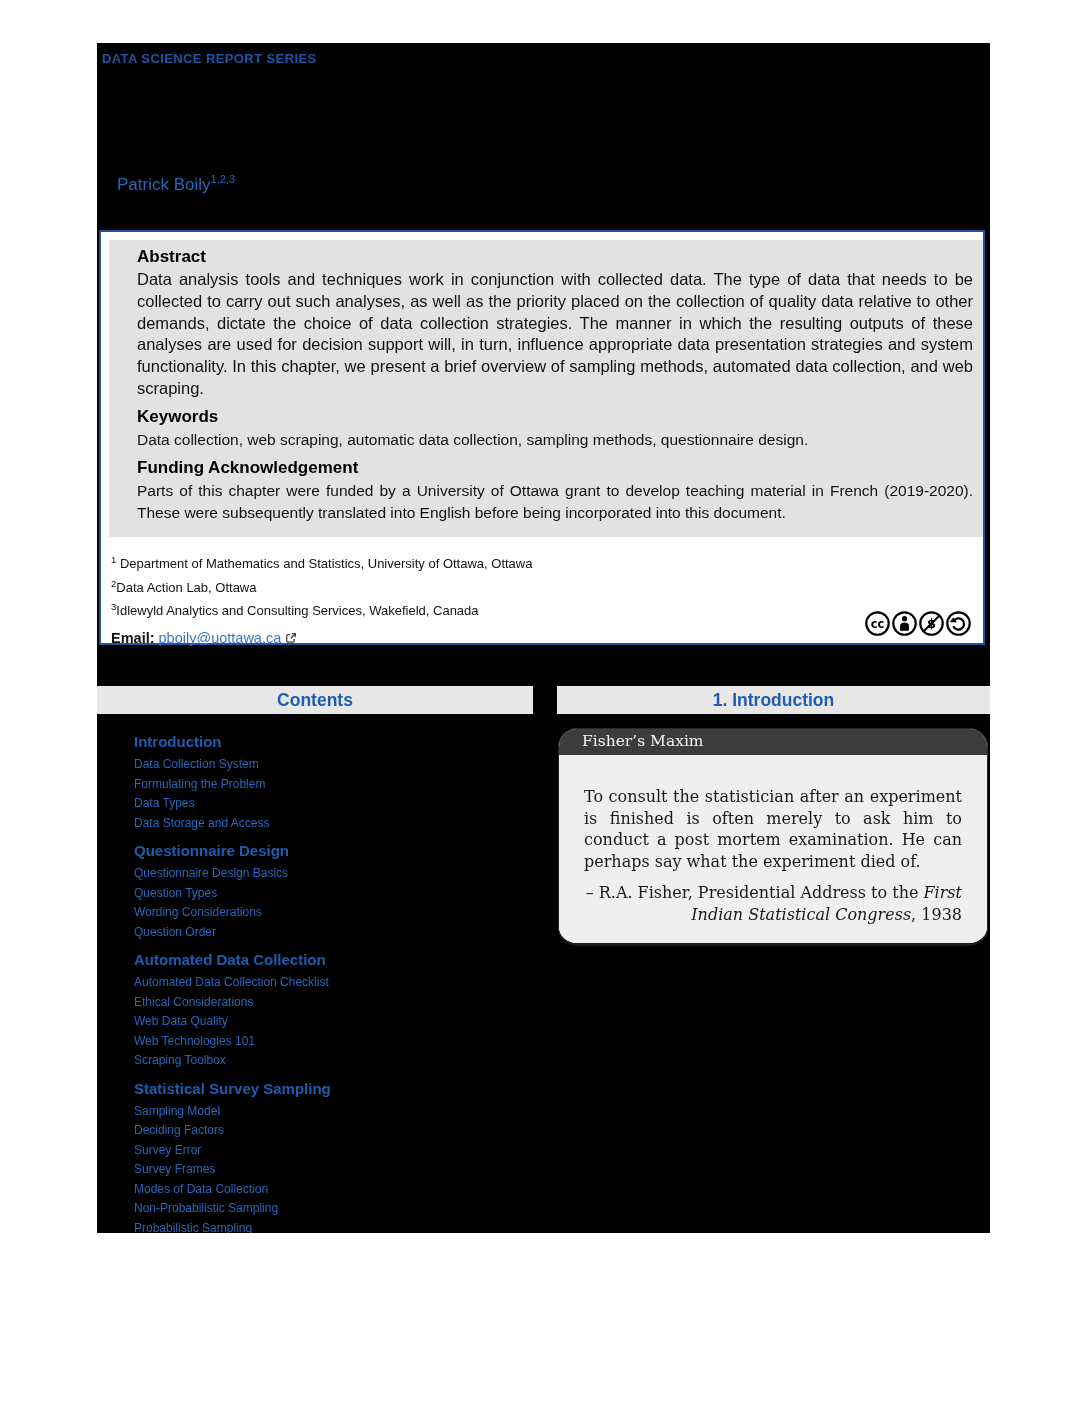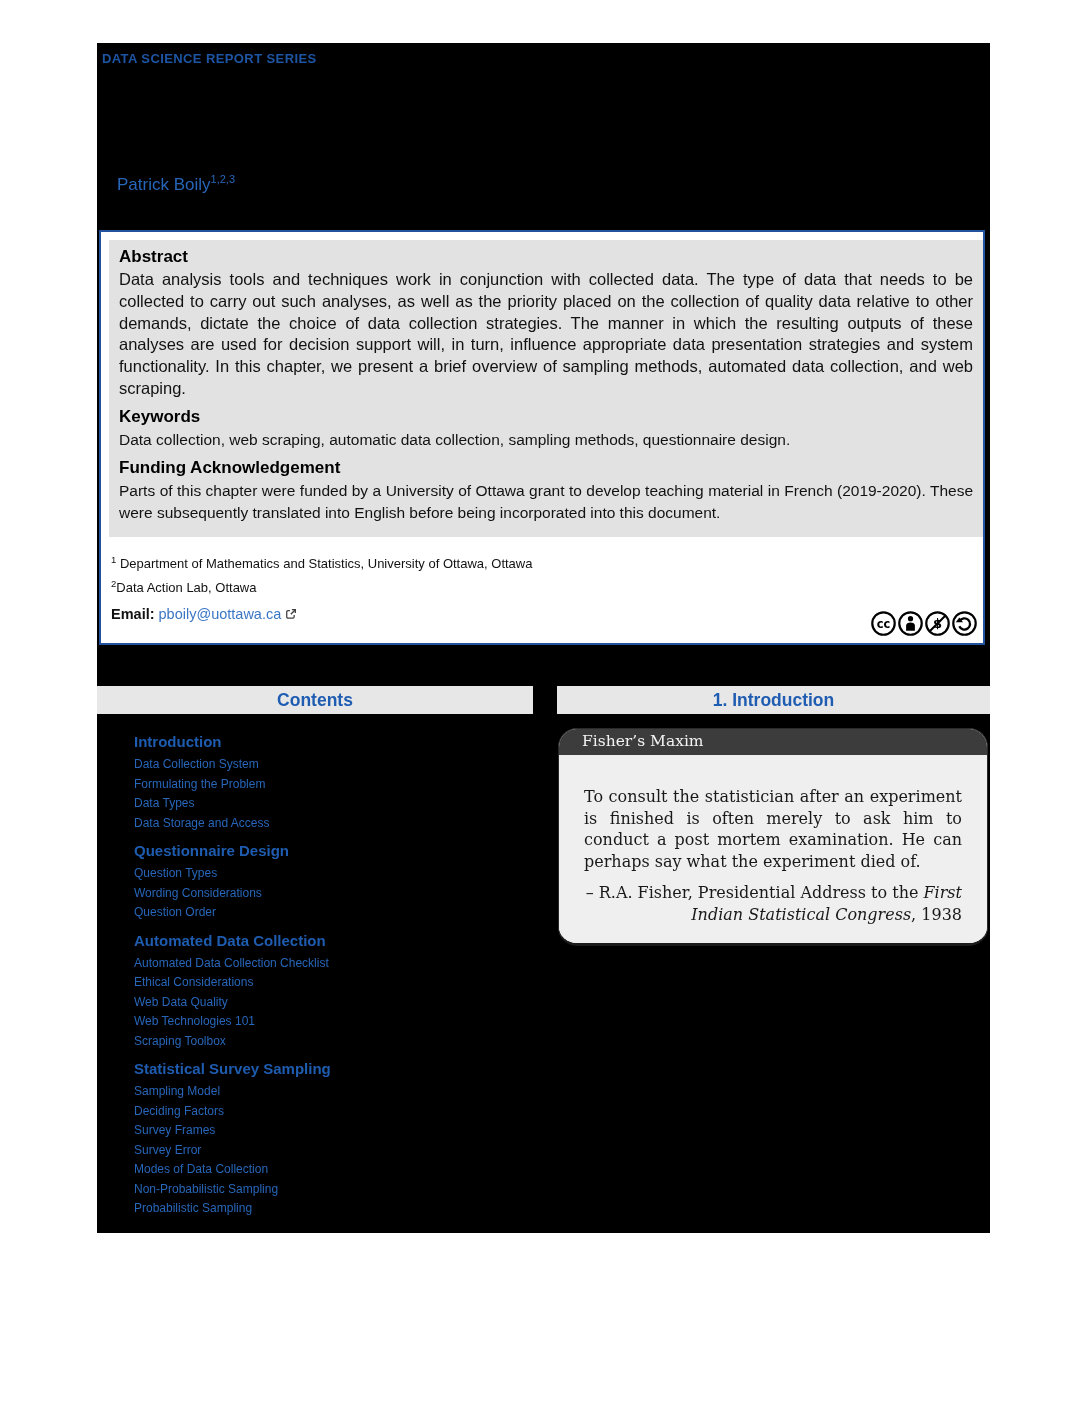--- a/index.html
+++ b/index.html
@@ -42,21 +42,21 @@
   .info-box {
     position: absolute; left: 2px; top: 187px;
     width: 886px; height: 415px;
     box-sizing: border-box;
     background: #ffffff;
     border: 2px solid #23539e;
   }
   .gray-box {
     margin: 8px 0 0 8px;
     background: #e2e2e2;
-    padding: 7px 10px 13px 10px;
+    padding: 7px 10px 13px 28px;
   }
   .block-label {
     font-size: 17px; font-weight: bold; color: #000;
     margin: 7px 0 2px 0;
   }
   .block-label.first { margin-top: 0; }
   .abstract-text {
     margin: 0; font-size: 16.5px; line-height: 21.8px;
     text-align: justify; color: #121212;
   }
@@ -68,21 +68,21 @@
     margin: 13px 0 0 10px;
     font-size: 13px; line-height: 19.5px; color: #121212;
   }
   .footnotes sup { font-size: 9.5px; }
   .email-row { margin: 9px 0 0 10px; font-size: 14.5px; color: #121212; }
   .email-label { font-weight: bold; }
   .email-link { color: #3a76c4; text-decoration: none; }
   .ext-icon { vertical-align: -1px; margin-left: 4px; }
 
   .cc-row {
-    position: absolute; right: 5px; bottom: 6px;
+    position: absolute; right: 11px; bottom: 6px;
     display: flex; gap: 0; align-items: center; margin-top: 24px;
   }
   .cc-row svg { display: block; }
 
   
   .col-header {
     position: absolute; top: 643px; height: 28px;
     background: #e7e7e7;
     display: flex; align-items: center; justify-content: center;
     font-size: 17.5px; font-weight: bold; color: #1f5db3;
@@ -144,20 +144,21 @@
         <p class="abstract-text">Data analysis tools and techniques work in conjunction with collected data. The type of data that needs to be collected to carry out such analyses, as well as the priority placed on the collection of quality data relative to other demands, dictate the choice of data collection strategies. The manner in which the resulting outputs of these analyses are used for decision support will, in turn, influence appropriate data presentation strategies and system functionality. In this chapter, we present a brief overview of sampling methods, automated data collection, and web scraping.</p>
         <div class="block-label">Keywords</div>
         <p class="kw-text">Data collection, web scraping, automatic data collection, sampling methods, questionnaire design.</p>
         <div class="block-label">Funding Acknowledgement</div>
         <p class="funding-text">Parts of this chapter were funded by a University of Ottawa grant to develop teaching material in French (2019-2020). These were subsequently translated into English before being incorporated into this document.</p>
       </div>
 
       <div class="footnotes">
         <div><sup>1</sup> <span>Department of Mathematics and Statistics, University of Ottawa, Ottawa</span></div>
         <div><sup>2</sup><span>Data Action Lab, Ottawa</span></div>
+        <div><sup>3</sup><span>Idlewyld Analytics and Consulting Services, Wakefield, Canada</span></div>
       </div>
 
       <div class="email-row">
         <span class="email-label">Email:</span>
         <a class="email-link" href="#">pboily@uottawa.ca</a><svg class="ext-icon" width="12" height="12" viewBox="0 0 16 16">
             <path d="M6.5 3.5 H4 A1.7 1.7 0 0 0 2.3 5.2 v6.5 A1.7 1.7 0 0 0 4 13.4 h6.5 a1.7 1.7 0 0 0 1.7-1.7 V9.2" fill="none" stroke="#3f3f3f" stroke-width="1.7"></path>
             <path d="M9.2 2.2 h4.6 v4.6" fill="none" stroke="#3f3f3f" stroke-width="1.7"></path>
             <path d="M13.4 2.6 L7.8 8.2" fill="none" stroke="#3f3f3f" stroke-width="1.9"></path>
           </svg>
       </div>
@@ -193,36 +194,37 @@
     </div>
 
     <div class="toc">
       <div class="toc-section-title">Introduction</div>
       <div class="toc-item">Data Collection System</div>
       <div class="toc-item">Formulating the Problem</div>
       <div class="toc-item">Data Types</div>
       <div class="toc-item">Data Storage and Access</div>
 
       <div class="toc-section-title">Questionnaire Design</div>
+      <div class="toc-item">Questionnaire Design Basics</div>
       <div class="toc-item">Question Types</div>
       <div class="toc-item">Wording Considerations</div>
       <div class="toc-item">Question Order</div>
 
       <div class="toc-section-title">Automated Data Collection</div>
       <div class="toc-item">Automated Data Collection Checklist</div>
       <div class="toc-item">Ethical Considerations</div>
       <div class="toc-item">Web Data Quality</div>
       <div class="toc-item">Web Technologies 101</div>
       <div class="toc-item">Scraping Toolbox</div>
 
       <div class="toc-section-title">Statistical Survey Sampling</div>
       <div class="toc-item">Sampling Model</div>
       <div class="toc-item">Deciding Factors</div>
+      <div class="toc-item">Survey Error</div>
       <div class="toc-item">Survey Frames</div>
-      <div class="toc-item">Survey Error</div>
       <div class="toc-item">Modes of Data Collection</div>
       <div class="toc-item">Non-Probabilistic Sampling</div>
       <div class="toc-item">Probabilistic Sampling</div>
     </div>
 
     <div class="maxim">
       <div class="maxim-header">Fisher’s Maxim</div>
       <div class="maxim-body">
         <p class="maxim-quote">To consult the statistician after an experiment is finished is often merely to ask him to conduct a post mortem examination.  He can perhaps say what the experiment died of.</p>
         <p class="maxim-attrib"><span>– R.A. Fisher, Presidential Address to the </span><i>First Indian Statistical Congress</i><span>, 1938</span></p>

